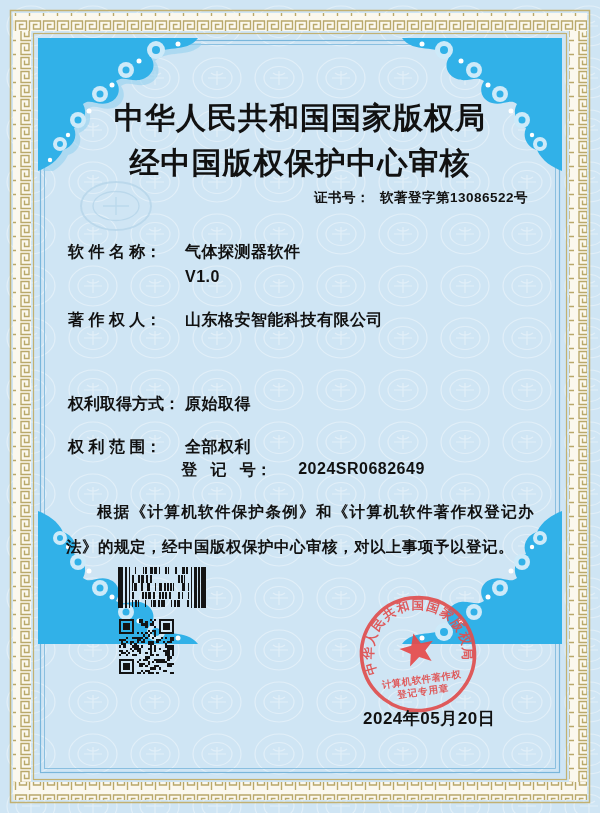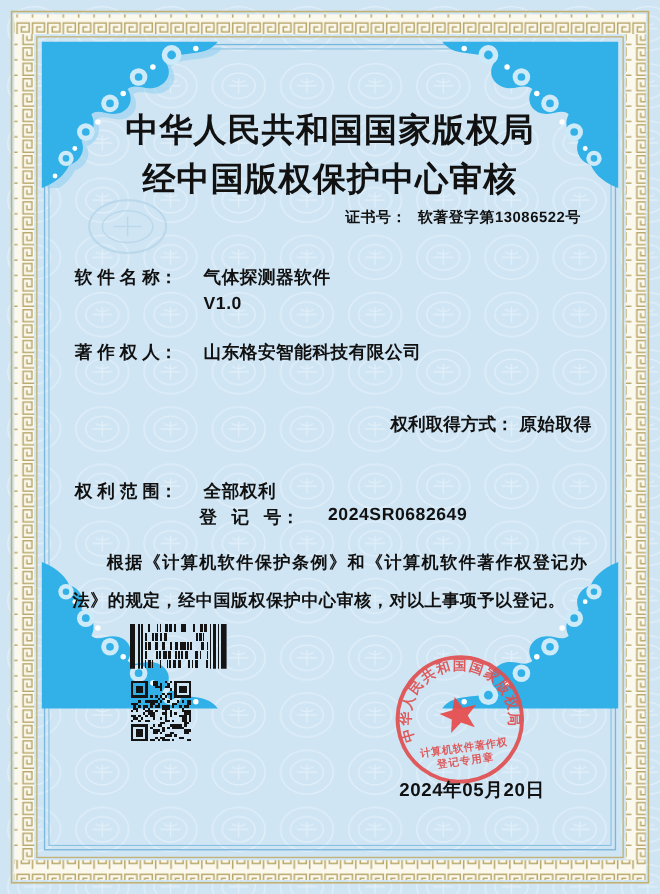--- a/index.html
+++ b/index.html
@@ -35,21 +35,21 @@
   .cert-no .lbl{margin-right:10px;}
   .field-row{
     left:68px;width:470px;display:flex;align-items:flex-start;
     font-size:16px;font-weight:700;color:#111;
   }
   .field-row .flabel{width:117px;flex:0 0 117px;white-space:pre;}
   .field-row .fvalue{letter-spacing:.5px;}
   .fvalue .v2{display:block;margin-top:5px;letter-spacing:.5px;}
   .row-0{top:226px;margin-top:16px;}
   .row-1{top:310px;}
-  .row-2{top:376px;justify-content:flex-end;}
+  .row-2{top:394px;}
   .row-3{top:425px;margin-top:12px;}
   .row-4{top:460px;justify-content:center;}
   .body-paragraph{
     left:66px;top:494px;width:468px;
     font-size:15.5px;font-weight:700;line-height:35px;
     text-indent:2em;letter-spacing:.5px;color:#111;text-align:justify;
   }
   .barcode{left:118px;top:567px;width:88px;height:41px;}
   .qrcode{left:119px;top:619px;width:55px;height:55px;}
   .seal{left:356px;top:592px;width:124px;height:124px;}

